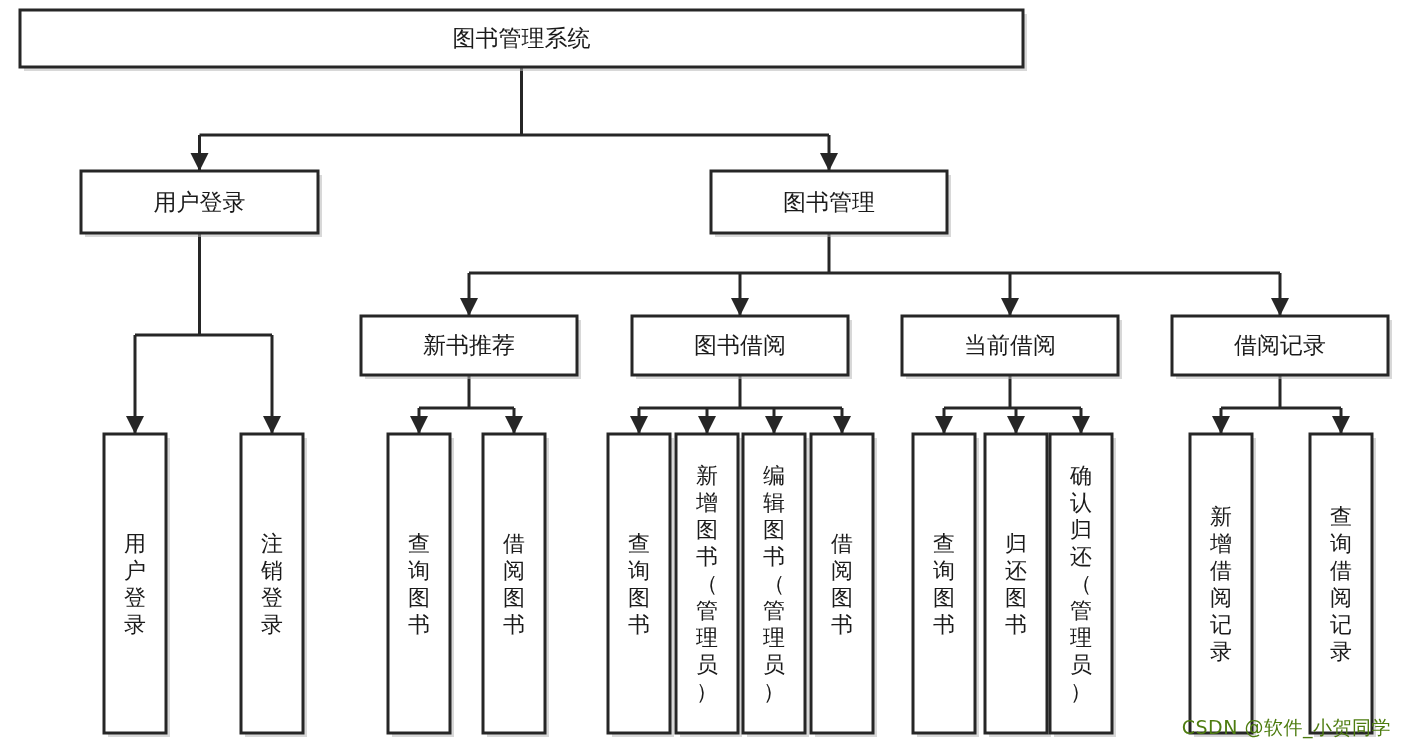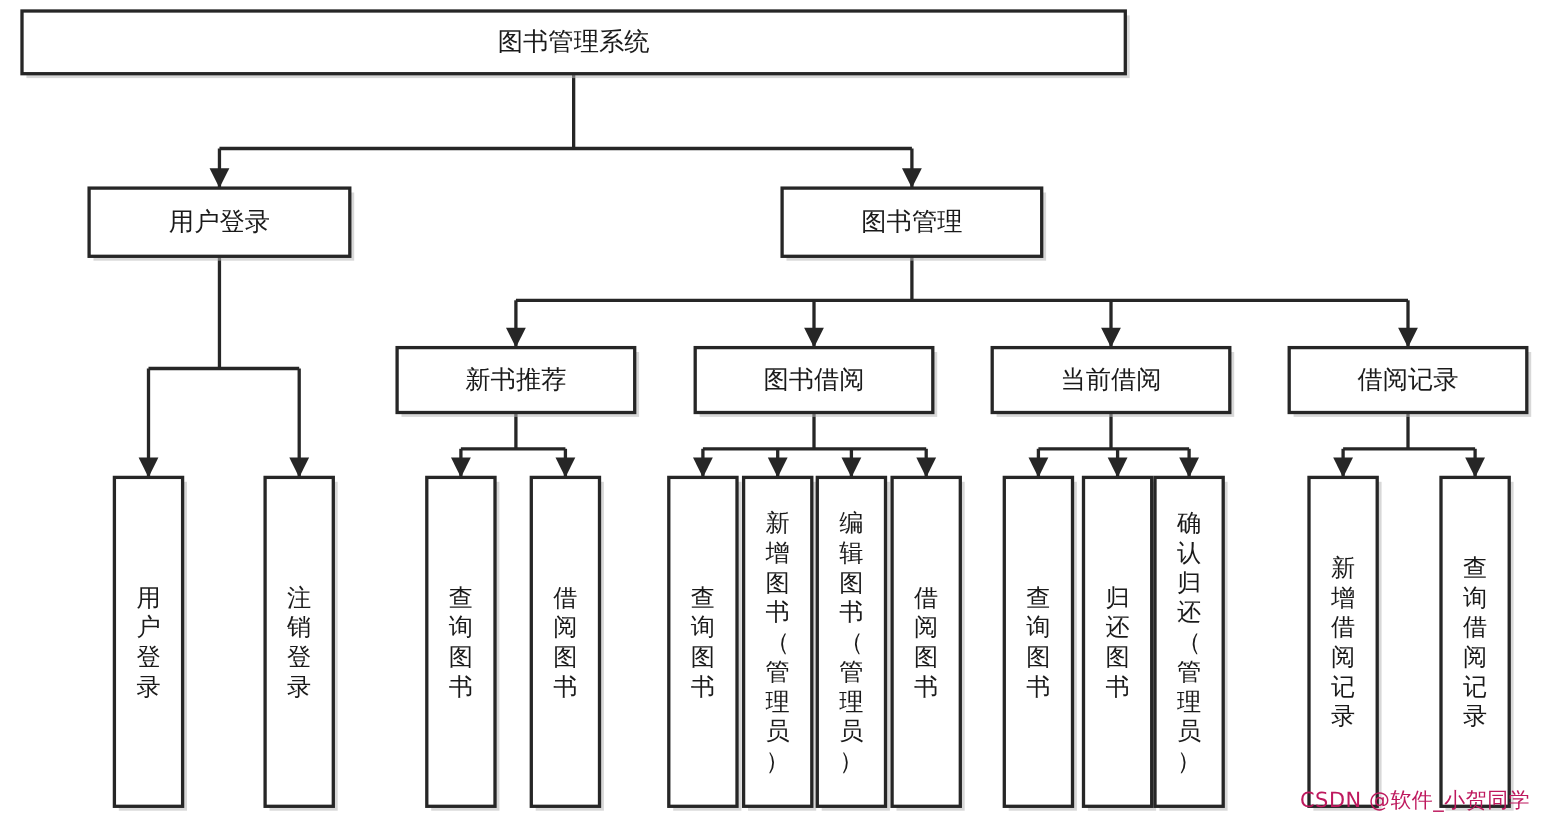--- a/index.html
+++ b/index.html
@@ -58,21 +58,21 @@
     font-size: 22px;
     fill: #1a1a1a;
     text-anchor: middle;
   }
   .watermark {
     position: absolute;
     right: 14px;
     bottom: 6px;
     font-family: "DejaVu Sans", "Liberation Sans", sans-serif;
     font-size: 19px;
-    color: #be185d;
+    color: #4d7c0f;
     letter-spacing: 0.5px;
     white-space: nowrap;
     pointer-events: none;
   }
 </style>
 </head>
 <body>
 
 <div id="diagram-root">
   <svg id="flowchart" viewBox="0 0 1405 747">

